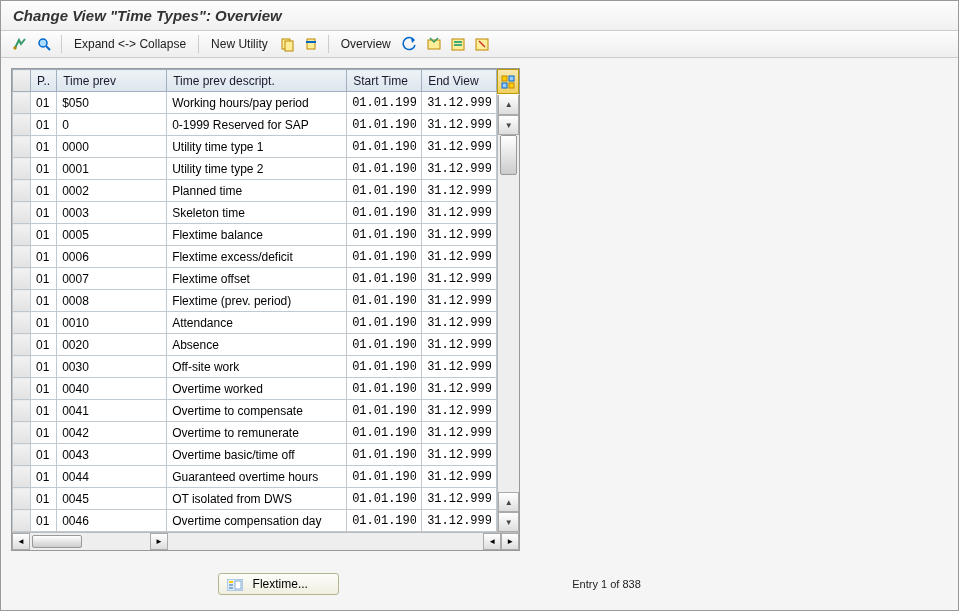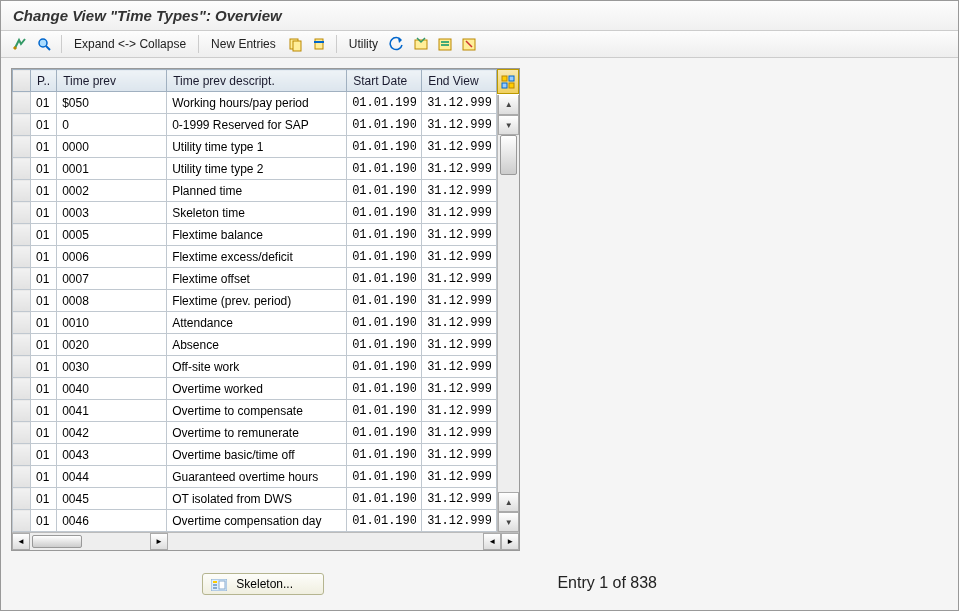--- a/index.html
+++ b/index.html
@@ -28,21 +28,21 @@
     .vs-thumb { position:absolute; top:0; left:2px; right:2px; height:40px; background:linear-gradient(#fff,#ccc); border:1px solid #999; border-radius:2px;}
     .vs-btn.bot1{position:absolute;bottom:20px;} .vs-btn.bot2{position:absolute;bottom:0;}
     .hscroll { height:18px; background:#eee; border-top:1px solid #bbb; display:flex; align-items:center; }
     .hs-btn { width:18px; height:100%; background:linear-gradient(#fff,#ddd); border:1px solid #aaa; font-size:8px; display:flex;align-items:center;justify-content:center;cursor:pointer;}
     .hs-track{ flex:0 0 120px; height:100%; background:#eee; position:relative;}
     .hs-thumb{ position:absolute; left:2px; top:2px; bottom:2px; width:50px; background:linear-gradient(#fff,#ccc);border:1px solid #999;border-radius:2px;}
     .hs-spacer{flex:1;}
     .footer-area { position:absolute; bottom:15px; left:0; right:0; text-align:center; }
     .pos-btn { display:inline-block; background:linear-gradient(#fdfdfa,#f0efe0); border:1px solid #b5b590; padding:3px 30px 3px 8px; cursor:pointer; font-size:12px; position:relative; left:-100px; border-radius:3px;}
     .pos-btn svg { vertical-align:middle; margin-right:6px; }
-    .entry-info { display:inline-block; margin-left: 130px; font-size:16px; color:#222; }
+    .entry-info { display:inline-block; margin-left: 130px; font-size:11px; color:#222; }
     .highlight input { background:#cce5ff; }
   </style>
 </head>
 <body>
 
 <div class="title-bar">
   <span class="title-text">Change View "Time Types": Overview</span>
 </div>
 
 <div class="toolbar">
@@ -54,35 +54,35 @@
   </span>
   <span class="tb-icon" title="Find">
     <svg width="16" height="16">
         <circle cx="7" cy="7" r="4" stroke="#06c" fill="#adf" stroke-width="1.5"></circle>
         <line x1="10" y1="10" x2="14" y2="14" stroke="#06c" stroke-width="2"></line>
       </svg>
   </span>
   <span class="sep"></span>
   <span class="tb-text">Expand &lt;-&gt; Collapse</span>
   <span class="sep"></span>
-  <span class="tb-text">New Entries</span>
+  <span class="tb-text">New Utility</span>
   <span class="tb-icon" title="Copy as">
     <svg width="16" height="16">
         <rect x="3" y="3" width="8" height="10" fill="#fe9" stroke="#b80"></rect>
         <rect x="6" y="5" width="8" height="10" fill="#fe9" stroke="#b80"></rect>
       </svg>
   </span>
   <span class="tb-icon" title="Delete">
     <svg width="16" height="16">
         <rect x="4" y="3" width="8" height="10" fill="#fe9" stroke="#b80"></rect>
         <line x1="3" y1="6" x2="13" y2="6" stroke="#06c" stroke-width="2"></line>
       </svg>
   </span>
   <span class="sep"></span>
-  <span class="tb-text">Utility</span>
+  <span class="tb-text">Overview</span>
   <span class="tb-icon" title="Undo change">
     <svg width="16" height="16">
         <path d="M12 4 A6 6 0 1 0 13 9" stroke="#06c" fill="none" stroke-width="1.5"></path>
         <path d="M9 2 L13 4 L10 7 Z" fill="#06c"></path>
       </svg>
   </span>
   <span class="tb-icon" title="Select all">
     <svg width="16" height="16">
         <rect x="2" y="4" width="12" height="9" fill="#fe9" stroke="#b80"></rect>
         <path d="M4 2 L8 6 L12 2" stroke="#396" fill="none" stroke-width="1.5"></path>
@@ -105,21 +105,21 @@
 
 <div class="content">
   <div class="table-wrap">
     <table class="sap-table">
       <thead>
         <tr>
           <th class="row-sel"></th>
           <th class="col-p">P..</th>
           <th class="col-tt">Time prev</th>
           <th class="col-desc">Time prev descript.</th>
-          <th class="col-sd">Start Date</th>
+          <th class="col-sd">Start Time</th>
           <th class="col-ed">End View</th>
           <th style="width:22px;border:none;background:transparent"></th>
         </tr>
       </thead>
       <tbody id="tbody">
           <tr>
             <td class="row-sel"></td>
             <td><input value="01" style=""></td>
             <td><input value="$050" style=""></td>
             <td class="highlight"><input value="Working hours/pay period" style=""></td>
@@ -332,16 +332,16 @@
 
 <div class="footer-area">
   <span class="pos-btn">
     <svg width="16" height="12">
         <rect x="0" y="0" width="16" height="12" fill="#def" stroke="#8ac"></rect>
         <rect x="2" y="2" width="4" height="2" fill="#fc0"></rect>
         <rect x="2" y="5" width="4" height="2" fill="#8ac"></rect>
         <rect x="2" y="8" width="4" height="2" fill="#8ac"></rect>
         <rect x="8" y="2" width="6" height="8" fill="#fff" stroke="#8ac"></rect>
       </svg>
-    <span>Skeleton...</span>
+    <span>Flextime...</span>
   </span>
   <span class="entry-info">Entry 1 of 838</span>
 </div>
 
 </body></html>

